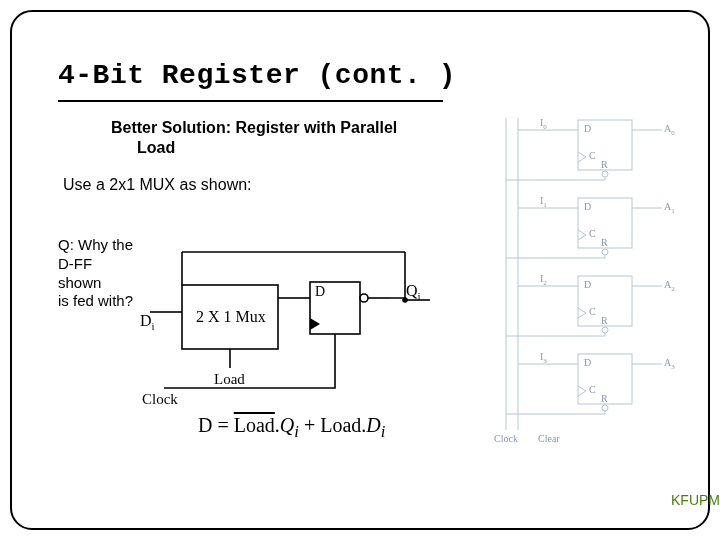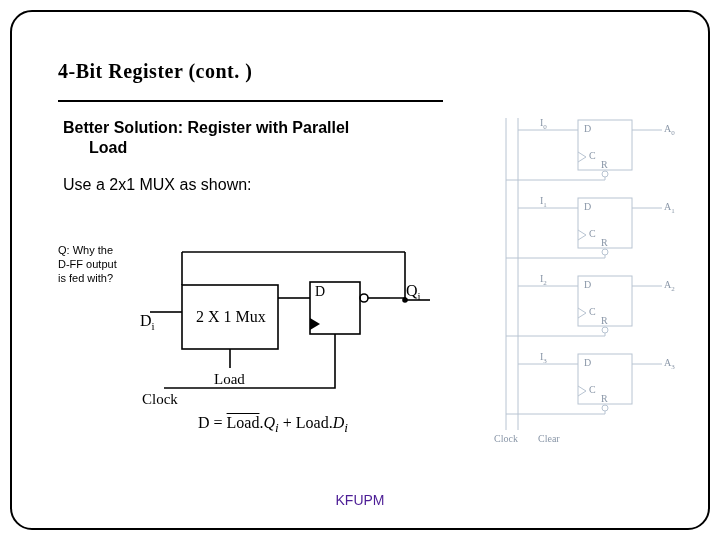--- a/index.html
+++ b/index.html
@@ -12,78 +12,78 @@
   }
   .inner-border {
     position: absolute;
     left: 10px; top: 10px; right: 10px; bottom: 10px;
     border: 2px solid #000;
     border-radius: 22px;
   }
   .title {
     position: absolute;
     left: 58px; top: 60px;
-    font-family: Liberation Serif, serif;
+    font-family: Liberation Mono, monospace;
     font-weight: 900;
-    font-size: 20px;
+    font-size: 28px;
     color: #000;
     letter-spacing: 0.5px;
     text-align: right;
   }
   .title-rule {
     position: absolute;
     left: 58px; top: 100px;
     width: 385px;
     height: 2px;
     background: #000;
   }
   .body-text {
     position: absolute;
     left: 63px; top: 118px;
     width: 380px;
     font-size: 16px;
     line-height: 1.25;
     color: #000;
   }
-  .body-text .line1 { font-weight: bold; }
+  .body-text .line1 { font-weight: bold; margin-left: 48px; }
   .body-text .line2 { margin-top: 17px; }
   .q-note {
     position: absolute;
-    left: 58px; top: 244px;
-    font-size: 11px;
+    left: 58px; top: 236px;
+    font-size: 15px;
     line-height: 1.25;
     color: #000;
     width: 80px;
   }
   .mux-diagram {
     position: absolute;
     left: 140px; top: 240px;
     width: 300px; height: 190px;
   }
   .equation {
     position: absolute;
     left: 198px; top: 414px;
     font-family: "Times New Roman", serif;
-    font-size: 16px;
+    font-size: 20px;
     color: #000;
     white-space: nowrap;
   }
   .overline { text-decoration: overline; }
   .right-diagram {
     position: absolute;
     right: 34px; top: 110px;
     width: 200px; height: 340px;
   }
   .footer {
     position: absolute;
     left: 0; right: 0;
     bottom: 32px;
-    text-align: center;
+    text-align: right;
     font-size: 14px;
-    color: #4c1d95;
+    color: #4d7c0f;
   }
   svg text { font-family: "Times New Roman", serif; }
 </style>
 </head>
 <body>
 
 <div class="slide">
   <div class="inner-border"></div>
 
   <div class="title">4-Bit Register (cont. )</div>
@@ -92,21 +92,21 @@
   <div class="body-text">
     <div class="line1">
       <span>Better Solution: Register with Parallel</span><br>
       <span style="margin-left:26px;">Load</span>
     </div>
     <div class="line2">Use a 2x1 MUX as shown:</div>
   </div>
 
   <div class="q-note">
     <span>Q: Why the</span><br>
-    <span>D-FF output</span><br>
+    <span>D-FF shown</span><br>
     <span>is fed with?</span>
   </div>
 
   <svg class="mux-diagram" viewBox="0 0 300 190">
     <g stroke="#000" stroke-width="1.6" fill="none">
 
       <path d="M 42 12 L 265 12"></path>
       <path d="M 42 12 L 42 45"></path>
       <path d="M 265 12 L 265 60"></path>
 

